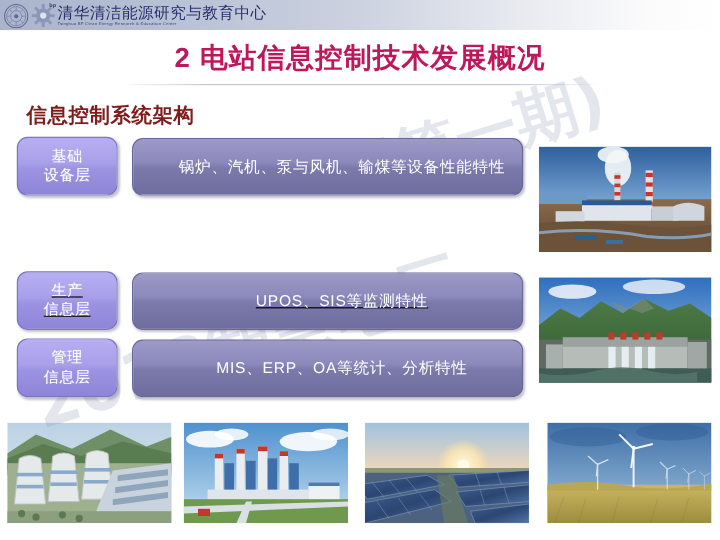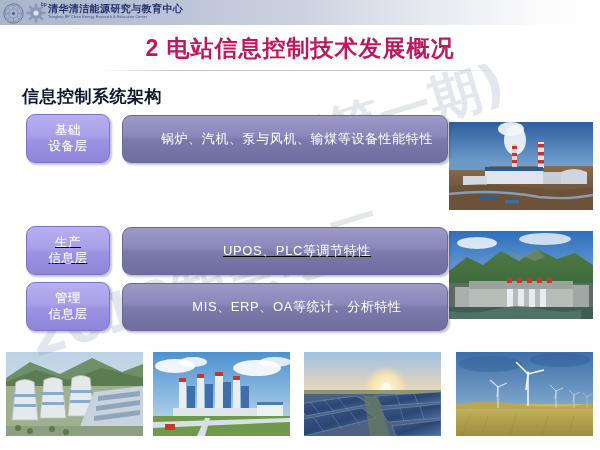--- a/index.html
+++ b/index.html
@@ -45,23 +45,23 @@
     color: #2b3a6b;
     font-weight: bold;
     letter-spacing: .2px;
   }
   .logo-text {
     position: absolute;
     left: 48px; top: 4px;
     line-height: 1;
   }
   .logo-cn {
-    font-size: 10px;
+    font-size: 13px;
     color: #27306b;
-    font-weight: bold;
+    font-weight: normal;
     letter-spacing: .4px;
     white-space: nowrap;
   }
   .logo-en {
     font-size: 3.6px;
     color: #3b4a80;
     letter-spacing: .15px;
     white-space: nowrap;
     margin-top: 2px;
     transform: scaleY(0.9);
@@ -85,21 +85,21 @@
     left: 100px; top: 70px;
     width: 400px; height: 1px;
     background: linear-gradient(to right, rgba(120,130,170,0) 0%, rgba(120,130,170,.45) 18%, rgba(120,130,170,.45) 82%, rgba(120,130,170,0) 100%);
   }
 
   
   .sub-heading {
     position: absolute;
     left: 22px; top: 85px;
     font-size: 17px;
-    color: #0f172a;
+    color: #7f1d1d;
     font-weight: bold;
     letter-spacing: .5px;
     white-space: nowrap;
   }
 
   
   .watermark {
     position: absolute;
     left: 8px; top: 86px;
     width: 584px;
@@ -129,21 +129,21 @@
   
   .diagram {
     position: absolute;
     left: 14px; top: 114px;
     width: 422px;
     height: 225px;
     z-index: 4;
   }
   .row {
     position: absolute;
-    left: 12px;
+    left: 0;
     width: 422px;
     display: flex;
     align-items: center;
   }
   .row-0 { top: 0px; }
   .row-1 { top: 56px; }
   .row-2 { top: 112px; text-decoration: underline; }
   .row-3 { top: 168px; align-items: flex-end; }
 
   .layer-box {
@@ -363,21 +363,21 @@
     </div>
 
     <div class="row row-1">
     </div>
 
     <div class="row row-2">
       <div class="layer-box">
         <span>生产</span>
         <span>信息层</span>
       </div>
-      <div class="content-box">UPOS、PLC等调节特性</div>
+      <div class="content-box">UPOS、SIS等监测特性</div>
     </div>
 
     <div class="row row-3">
       <div class="layer-box">
         <span>管理</span>
         <span>信息层</span>
       </div>
       <div class="content-box">MIS、ERP、OA等统计、分析特性</div>
     </div>
 

